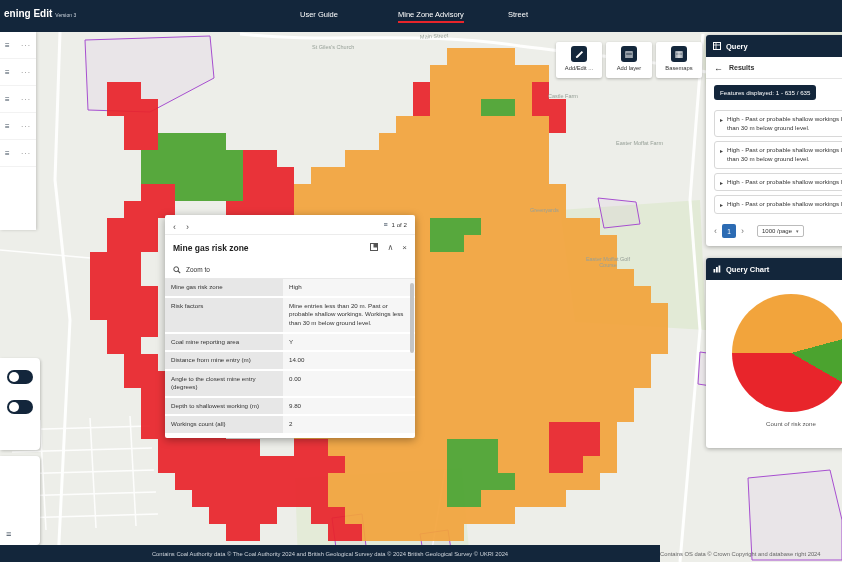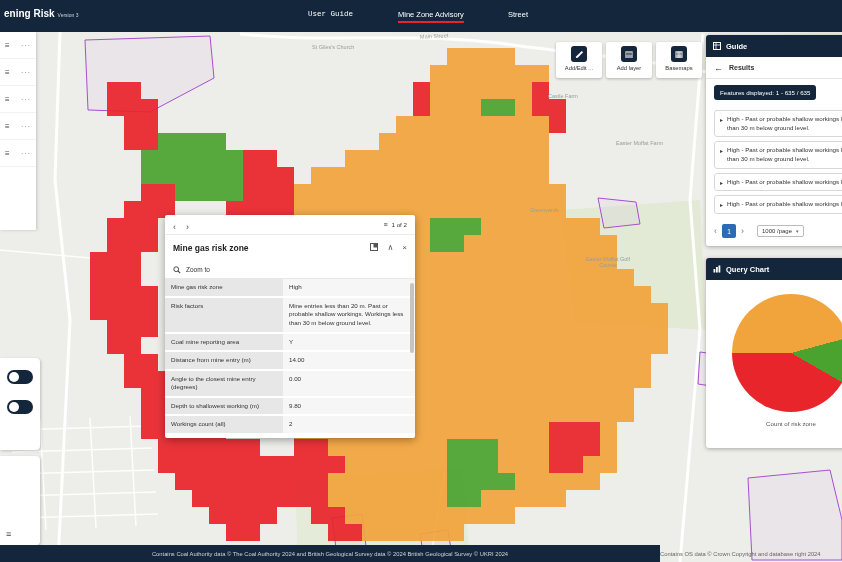--- a/index.html
+++ b/index.html
@@ -707,23 +707,23 @@
 
   <div class="maplabel" style="left:420px; top:33px; transform:rotate(-3deg);">Main Street</div>
   <div class="maplabel" style="left:312px; top:44px;">St Giles's Church</div>
   <div class="maplabel" style="left:548px; top:93px;">Castle Farm</div>
   <div class="maplabel" style="left:616px; top:140px;">Easter Moffat Farm</div>
   <div class="maplabel" style="left:530px; top:207px;">Greenyards</div>
   <div class="maplabel multi" style="left:580px; top:256px;">Easter Moffat Golf Course</div>
 
   <header class="topnav">
     <div class="brand">
-      <span>ening Risk</span><span class="brand-version">Version 3</span>
-    </div>
-    <a class="navlink" style="left:308px;font-family:Liberation Mono, monospace;">User Guide</a>
+      <span>ening Edit</span><span class="brand-version">Version 3</span>
+    </div>
+    <a class="navlink" style="left:300px;">User Guide</a>
     <a class="navlink active" style="left:398px;">Mine Zone Advisory</a>
     <a class="navlink" style="left:508px;">Street</a>
   </header>
 
   <div class="side-strip">
     <div class="side-row">
         <span class="li">≡</span>
         <span class="dots">···</span>
       </div>
     <div class="side-row">
@@ -838,21 +838,21 @@
     </div>
     <div class="popup-scroll"></div>
   </div>
 
   <div class="card query-card">
     <div class="card-header">
       <svg width="8" height="8" viewBox="0 0 8 8">
           <rect x="0.5" y="0.5" width="7" height="7" fill="none" stroke="#fff"></rect>
           <path d="M0.5 3h7M3 0.5v7" stroke="#fff" stroke-width="0.8"></path>
         </svg>
-      <span>Guide</span>
+      <span>Query</span>
     </div>
     <div class="results-row">
       <span class="back">←</span>
       <span class="rlabel">Results</span>
     </div>
     <div class="feat-badge">Features displayed: 1 - 635 / 635</div>
     <div>
       <div class="result-item">
         <span class="caret">▸</span>
         <span class="result-text">High - Past or probable shallow workings less than 30 m below ground level.</span>

